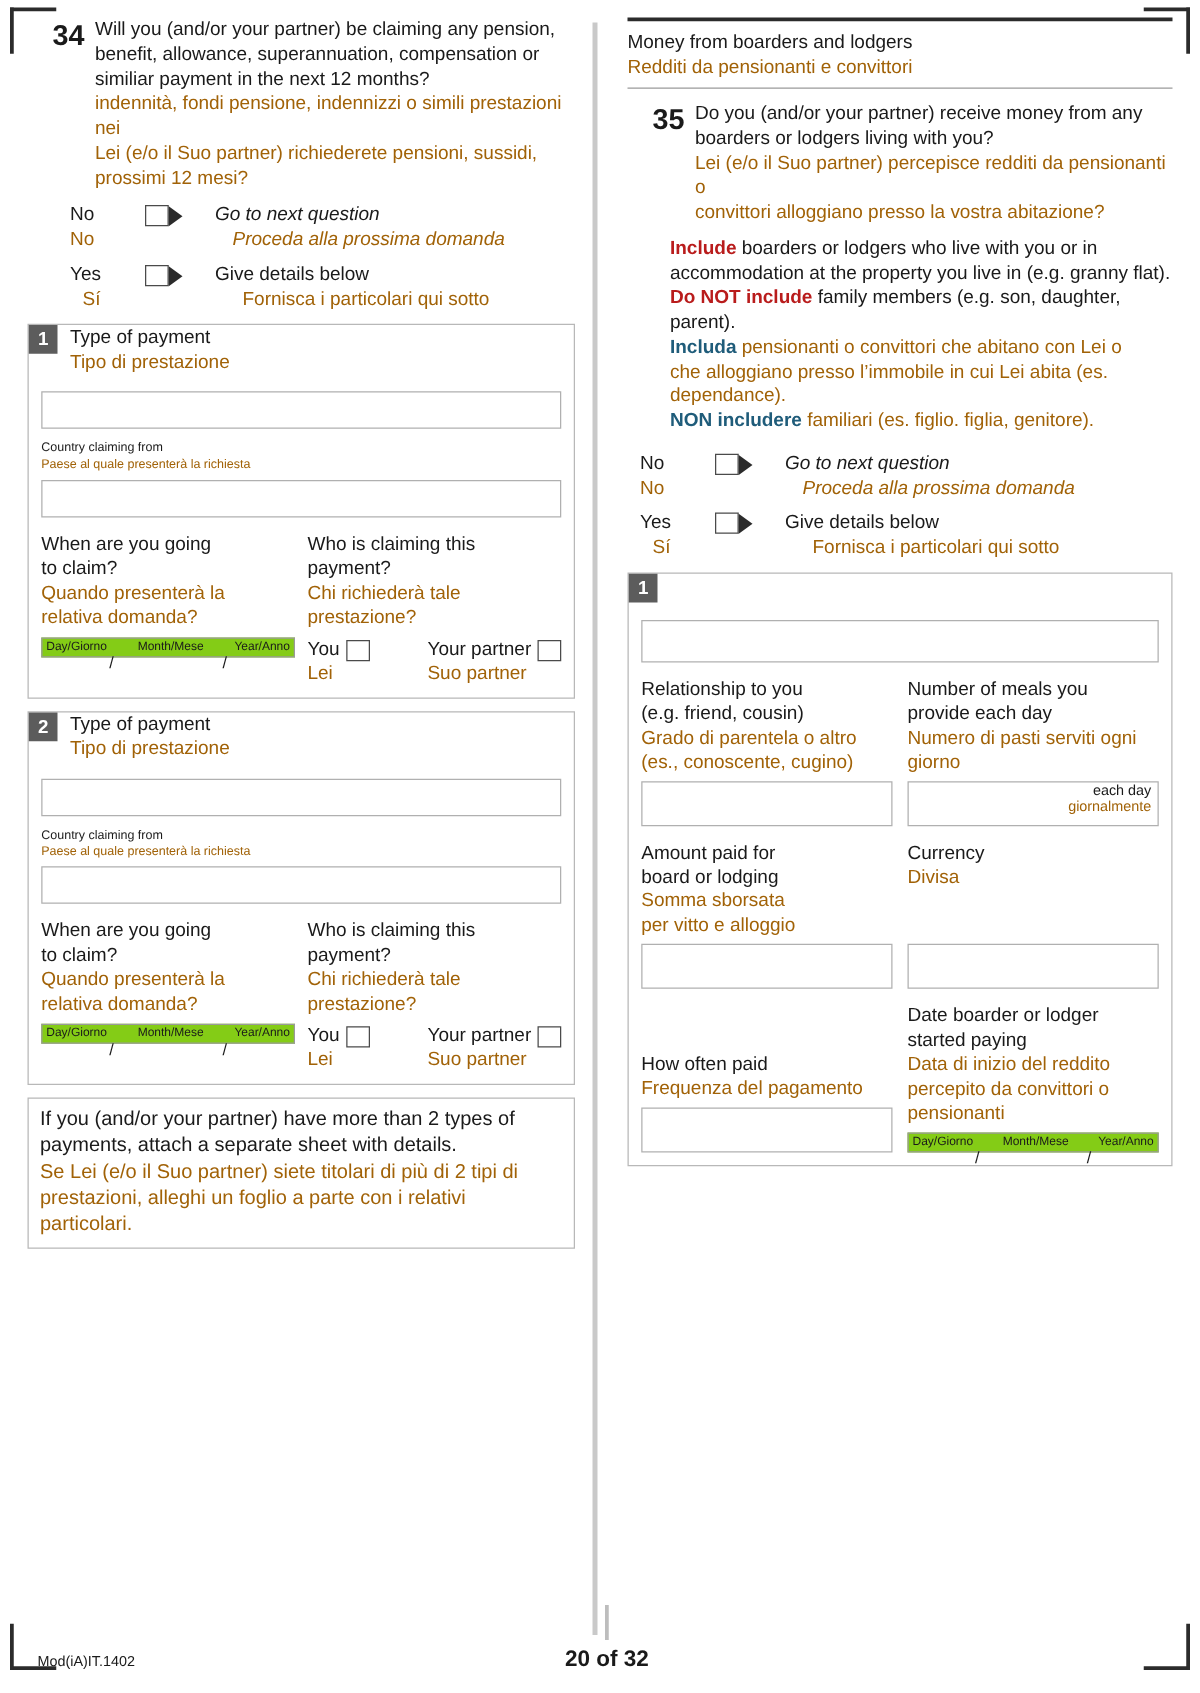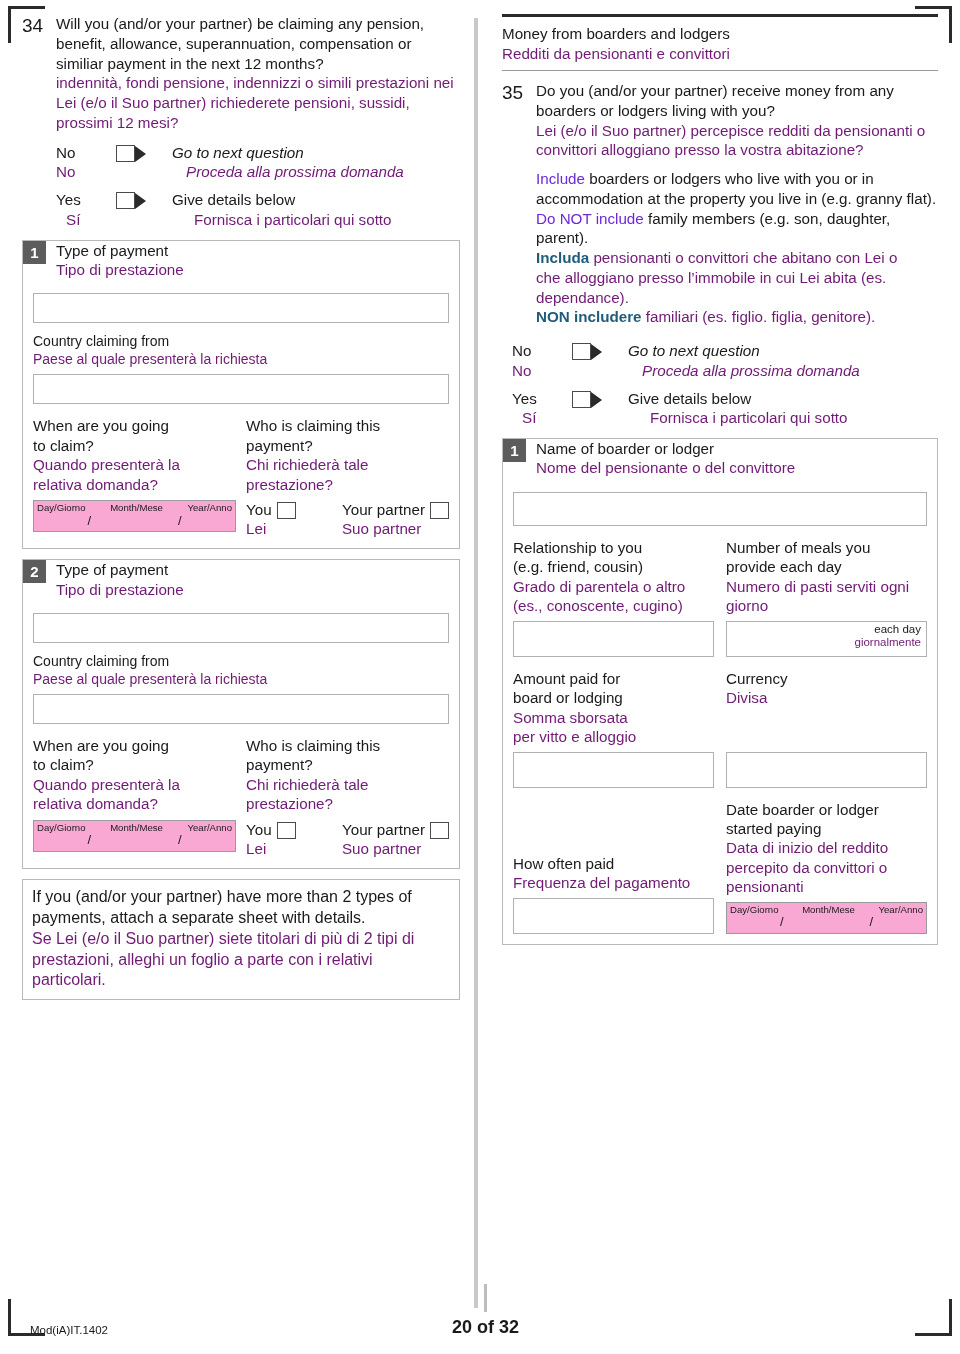--- a/index.html
+++ b/index.html
@@ -42,32 +42,33 @@
     width: 916px;
     display: flex;
     gap: 0;
   }
   .col-left  { width: 452px; padding-right: 14px; box-sizing: border-box; }
   .col-div   { width: 4px; background: #c9c9c9; align-self: stretch; margin: 4px 0 0 0; min-height: 1290px; }
   .col-right { width: 460px; padding-left: 24px; box-sizing: border-box; }
 
   
   .en { color: #1a1a1a; }
-  .it { color: #701a75; }
+  .it { color: #a16207; }
   .it-b { color: #1f5c7a; font-weight: bold; }
-  .en-b { font-weight: normal; color: #6d28d9; }
+  .en-b { font-weight: bold; color: #b91c1c; }
   .ital { font-style: italic; }
 
   .qnum {
-    font-weight: normal;
-    font-size: 19px;
+    font-weight: bold;
+    font-size: 23px;
     color: #1a1a1a;
     width: 34px;
     flex: 0 0 34px;
     line-height: 1.28;
+    margin-left: 20px;
   }
   .qrow { display: flex; align-items: flex-start; }
   .qtext { font-size: 15.2px; line-height: 1.30; flex: 1; }
   .qtext p { margin: 0; }
 
   
   .sec-head { margin-bottom: 8px; }
   .sec-rule {
     height: 3px;
     background: #2b2b2b;
@@ -152,21 +153,21 @@
     flex: 0 0 23px;
     margin: 0 0 0 0;
   }
   .panel-head-text {
     font-size: 15.2px;
     line-height: 1.28;
     padding-left: 10px;
     padding-top: 0px;
   }
   .field-label {
-    font-size: 14px;
+    font-size: 10px;
     line-height: 1.28;
     padding: 0 10px;
     margin-top: 10px;
   }
   .inputbox {
     border: 1.3px solid #b0b0b0;
     background: #fff;
     height: 30px;
     margin: 5px 10px 0 10px;
     box-sizing: border-box;
@@ -182,23 +183,23 @@
   }
   .subcol { flex: 1; }
   .subcol .sublabel {
     font-size: 15.2px;
     line-height: 1.28;
   }
 
   
   .datebox {
     border: 1.3px solid #9a9a9a;
-    background: #f9a8d4;
+    background: #84cc16;
     margin-top: 6px;
-    height: 32px;
+    height: 16px;
     box-sizing: border-box;
     position: relative;
   }
   .date-heads {
     display: flex;
     font-size: 9.6px;
     line-height: 1.1;
     padding: 2px 3px 0 3px;
     justify-content: space-between;
   }
@@ -567,24 +568,20 @@
           <div class="yn-text noarrowpad">
             <span class="en">Give details below</span>
             <span class="it l2">Fornisca i particolari qui sotto</span>
           </div>
         </div>
       </div>
 
       <div class="panel">
         <div class="panel-head">
           <div class="badge">1</div>
-          <div class="panel-head-text">
-            <div class="en">Name of boarder or lodger</div>
-            <div class="it">Nome del pensionante o del convittore</div>
-          </div>
         </div>
         <div class="inputbox tall" style="margin-top:14px;"></div>
 
         <div class="rgrid">
           <div class="rcell">
             <div class="rlabel">
               <div class="en">Relationship to you</div>
               <div class="en">(e.g. friend, cousin)</div>
               <div class="it">Grado di parentela o altro</div>
               <div class="it">(es., conoscente, cugino)</div>

